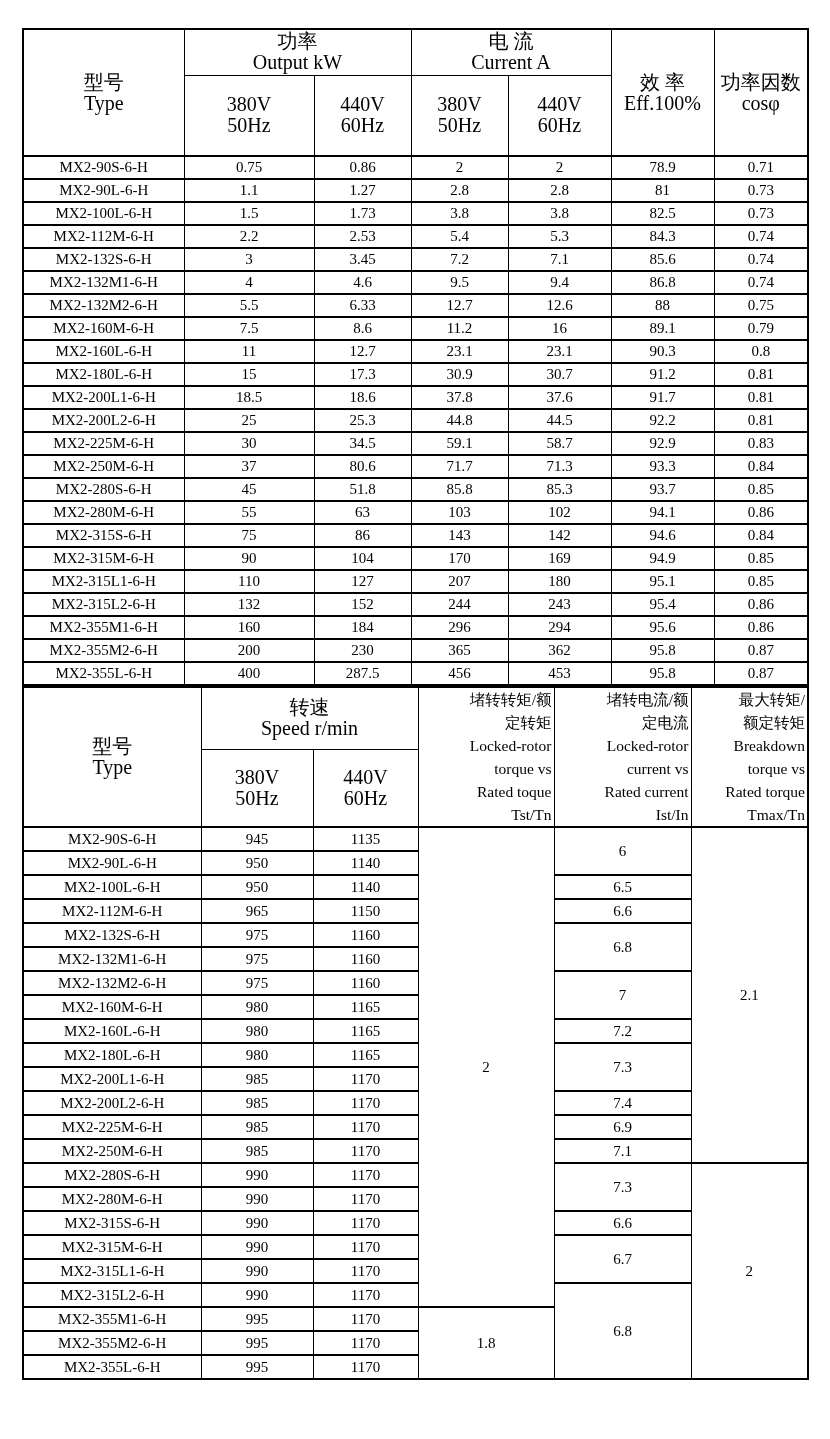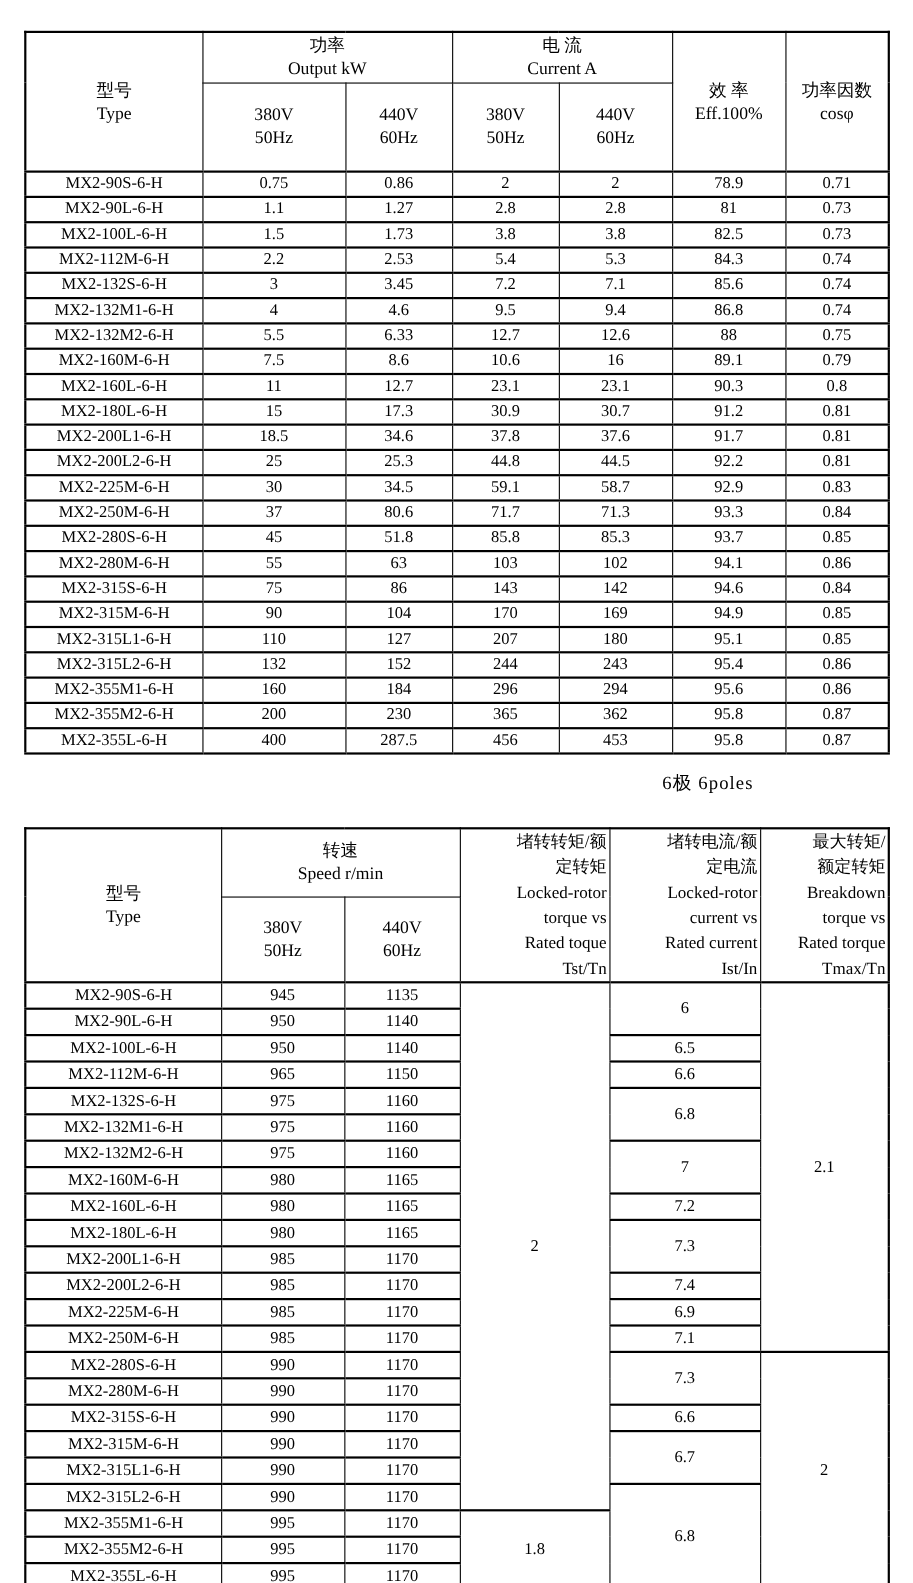--- a/index.html
+++ b/index.html
@@ -26,21 +26,21 @@
     font-weight: normal;
     font-size: 15px;
     line-height: 21px;
     white-space: pre-line;
     overflow: hidden;
     padding: 0 2px;
   }
   
   table.spec tbody td { border-top-width: 2px; border-bottom-width: 2px; }
   table.spec { border: 2px solid #000; }
-  table.spec thead th { font-size: 16px; }
+  table.spec thead th { font-size: 20px; }
 
   #table1 tbody tr { height: 22px; }
   #table1 thead tr.group-row { height: 46px; }
   #table1 thead tr.sub-row { height: 81px; }
   #table1 thead th.tall { height: 127px; }
 
   #table2 tbody tr { height: 24px; }
   #table2 thead tr.group-row { height: 62px; }
   #table2 thead tr.sub-row { height: 78px; }
   #table2 thead th.ratio-head { line-height: 23px; font-size: 15.5px; text-align: right; }
@@ -153,21 +153,21 @@
           <td>6.33</td>
           <td>12.7</td>
           <td>12.6</td>
           <td>88</td>
           <td>0.75</td>
         </tr>
         <tr>
           <td class="type-col">MX2-160M-6-H</td>
           <td>7.5</td>
           <td>8.6</td>
-          <td>10.6</td>
+          <td>11.2</td>
           <td>16</td>
           <td>89.1</td>
           <td>0.79</td>
         </tr>
         <tr>
           <td class="type-col">MX2-160L-6-H</td>
           <td>11</td>
           <td>12.7</td>
           <td>23.1</td>
           <td>23.1</td>
@@ -179,21 +179,21 @@
           <td>15</td>
           <td>17.3</td>
           <td>30.9</td>
           <td>30.7</td>
           <td>91.2</td>
           <td>0.81</td>
         </tr>
         <tr>
           <td class="type-col">MX2-200L1-6-H</td>
           <td>18.5</td>
-          <td>34.6</td>
+          <td>18.6</td>
           <td>37.8</td>
           <td>37.6</td>
           <td>91.7</td>
           <td>0.81</td>
         </tr>
         <tr>
           <td class="type-col">MX2-200L2-6-H</td>
           <td>25</td>
           <td>25.3</td>
           <td>44.8</td>
@@ -296,21 +296,20 @@
           <td>400</td>
           <td>287.5</td>
           <td>456</td>
           <td>453</td>
           <td>95.8</td>
           <td>0.87</td>
         </tr>
       </tbody>
   </table>
 
-  <div class="caption">6极 6poles</div>
 
   <table class="spec" id="table2">
     <colgroup>
       <col style="width:178px">
         <col style="width:112px">
         <col style="width:105px">
       <col style="width:136px">
         <col style="width:137px">
         <col style="width:117px">
     </colgroup>

